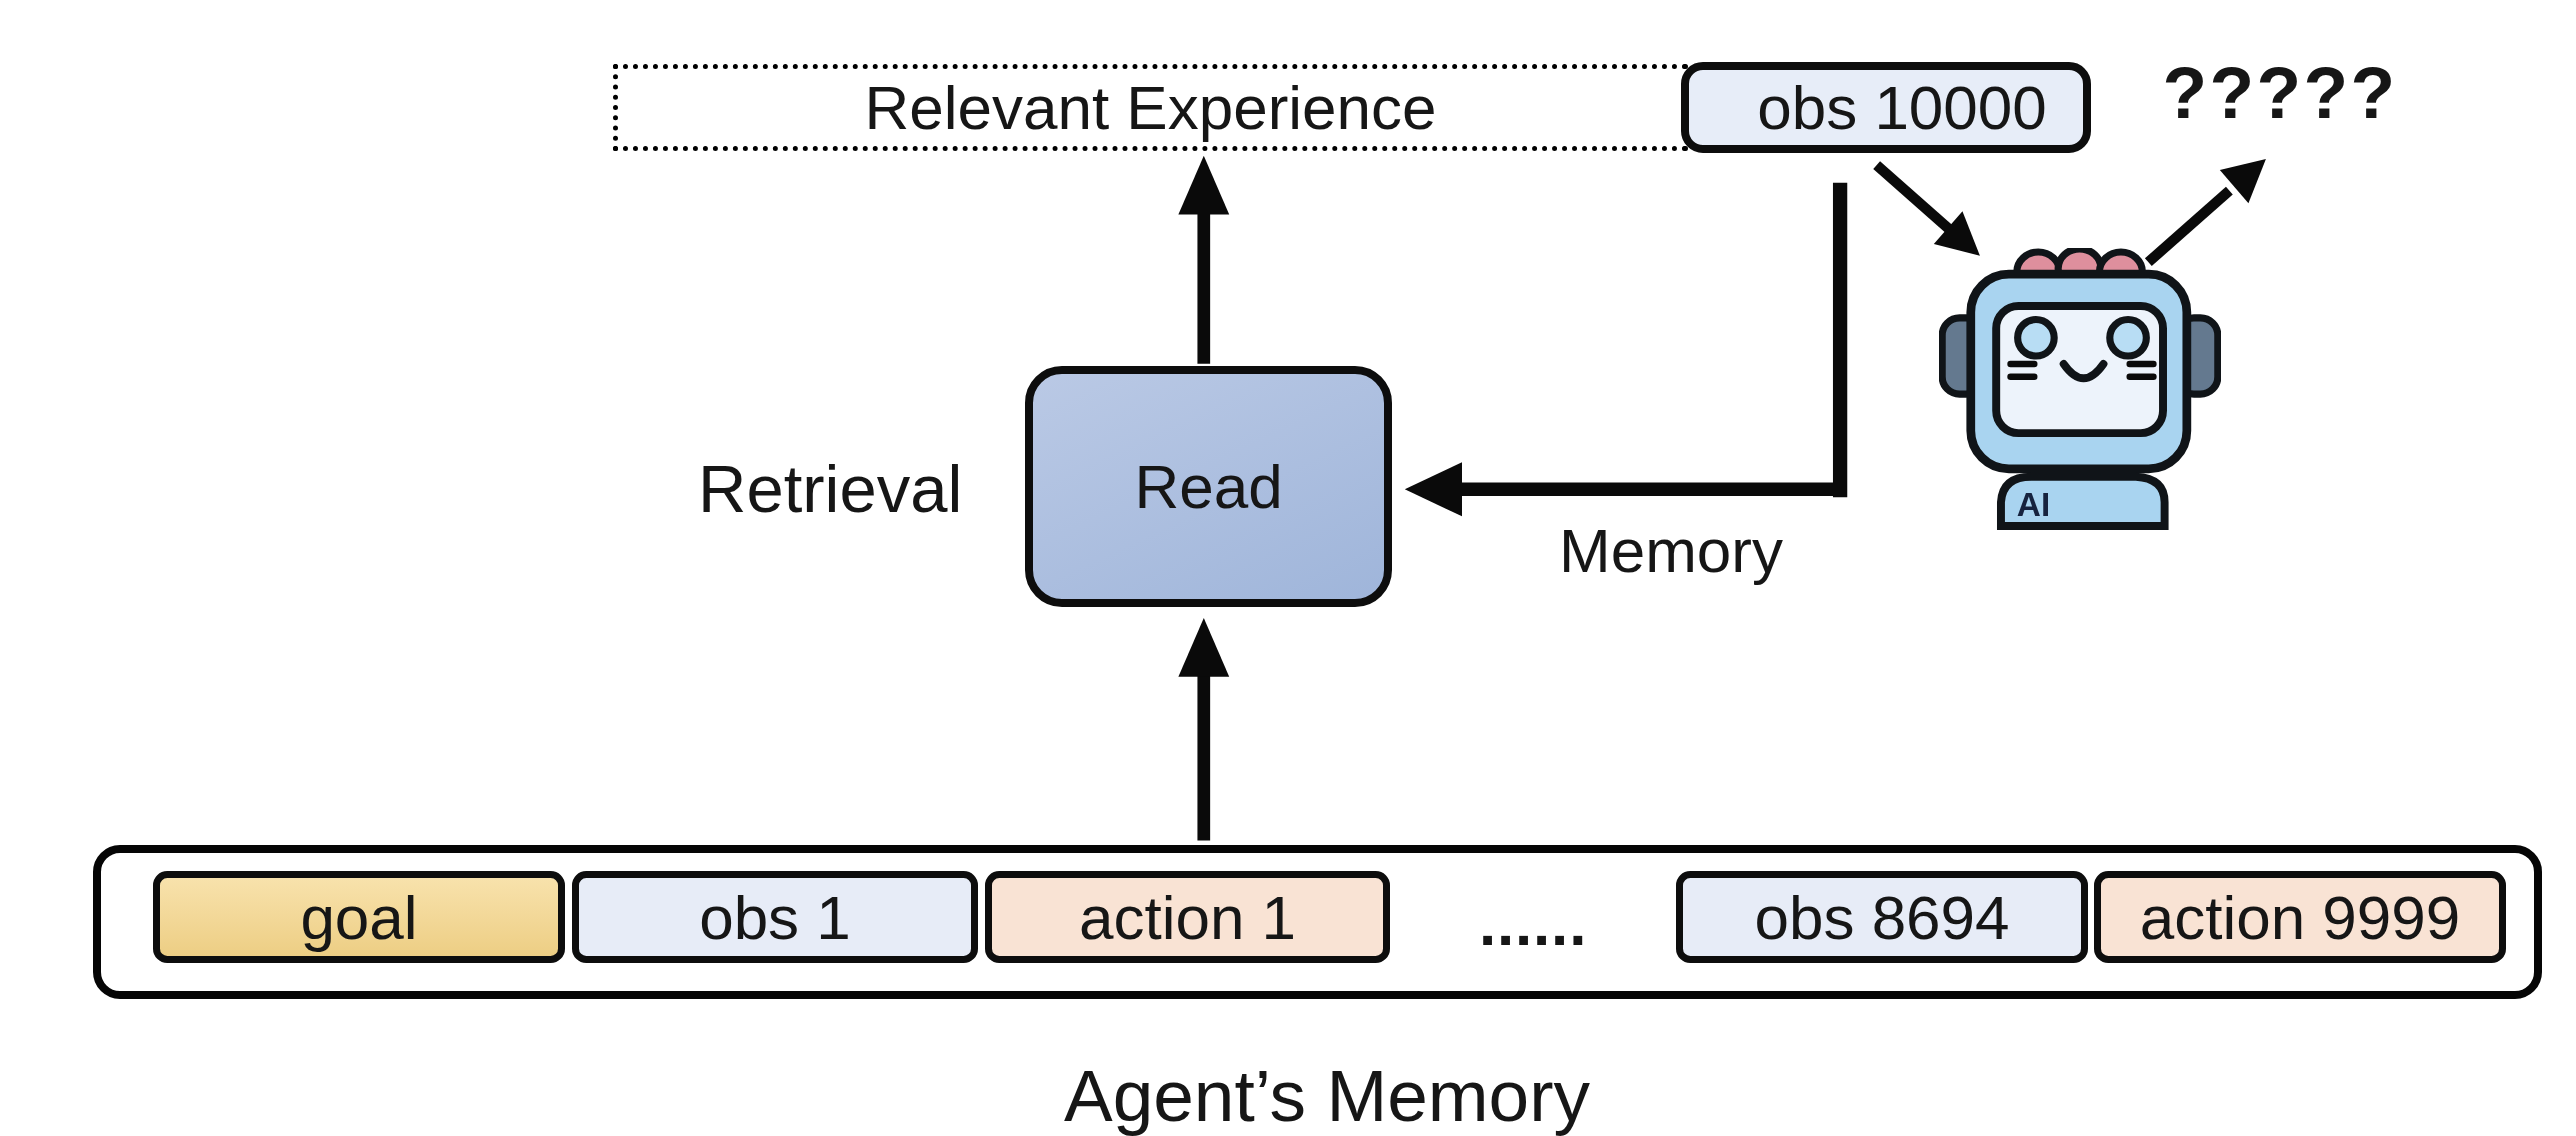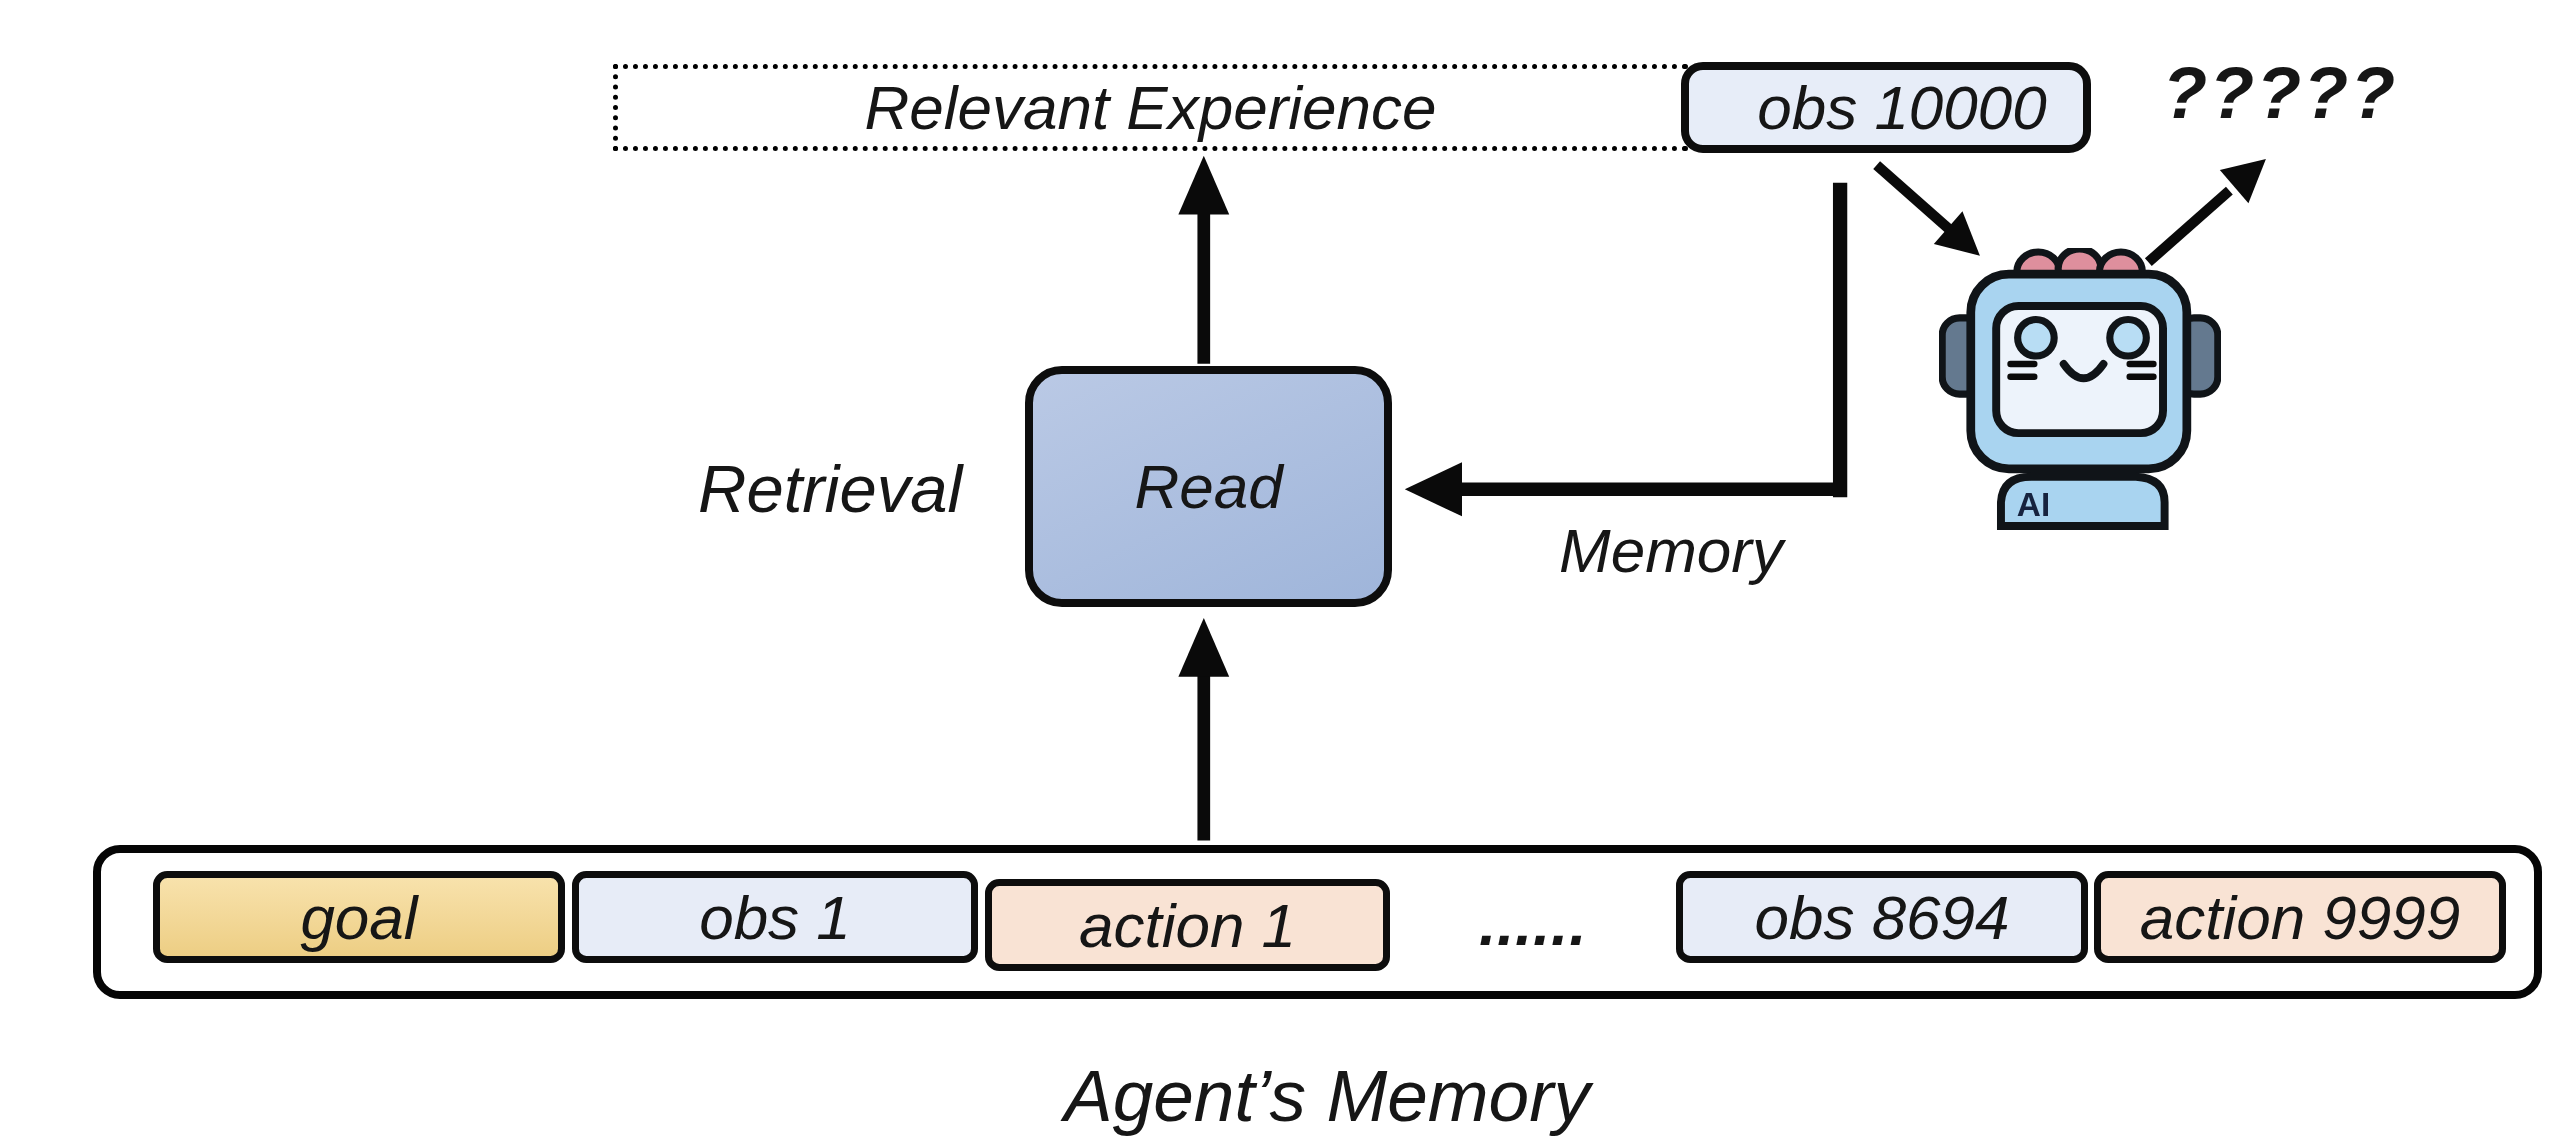--- a/index.html
+++ b/index.html
@@ -1,19 +1,19 @@
 <!DOCTYPE html>
 <html style="--c-background: #ffffff; --c-outline: #0d0d0d; --c-goal-top: #f8e2ac; --c-goal-bottom: #edce84; --c-obs-fill: #e7ecf7; --c-action-fill: #f9e3d4; --c-obs-current-fill: #e7edf8; --c-read-top: #bac9e5; --c-read-bottom: #9fb5da; --c-robot-head: #a9d4f0; --c-robot-screen: #edf3fb; --c-robot-ear: #64798f; --c-robot-bump: #de8f9d; --c-robot-eye: #b8ddf4;font-size:12.7px"><head>
 <meta charset="utf-8">
 <style>
   html,body{margin:0;padding:0;background:#fff;}
   body{font-family:"Liberation Sans","DejaVu Sans",sans-serif;color:#161616;}
   .canvas{position:relative;width:2576px;height:1136px;background:var(--c-background,#fff);overflow:hidden;}
   .abs{position:absolute;box-sizing:border-box;}
-  .lbl{white-space:nowrap;font-style:italic;}
+  .lbl{white-space:nowrap;}
 
   
   .dotted-box{left:613px;top:64px;width:1075px;height:87px;border:5.6px dotted #000;background:#fff;
               display:flex;align-items:center;justify-content:center;font-size:62px;}
   .obs-current{left:1681px;top:62px;width:410px;height:91px;border:8px solid #0d0d0d;border-radius:22px;
                background:var(--c-obs-current-fill);display:flex;align-items:center;justify-content:center;font-size:62px;padding-left:32px;}
   .questions{left:2169px;top:41px;width:222px;height:103px;font-size:73px;font-weight:600;letter-spacing:2.4px;
              display:flex;align-items:center;justify-content:center;}
 
   
@@ -101,21 +101,21 @@
   <div class="abs retrieval lbl">Retrieval</div>
   <div class="abs query lbl">Memory</div>
 
   <div class="abs memory-bar">
     <div class="mi mi-goal" style="left:52px;width:412px;">
       <span class="lbl">goal</span>
     </div>
     <div class="mi mi-obs" style="left:471px;width:406px;">
       <span class="lbl">obs 1</span>
     </div>
-    <div class="mi mi-action" style="left:884px;width:405px;margin-top:8px;">
+    <div class="mi mi-action" style="left:884px;width:405px;">
       <span class="lbl">action 1</span>
     </div>
     <div class="mi-dots" style="left:1378px;width:127px;">
       <span class="lbl">......</span>
     </div>
     <div class="mi mi-obs" style="left:1575px;width:412px;">
       <span class="lbl">obs 8694</span>
     </div>
     <div class="mi mi-action" style="left:1993px;width:412px;">
       <span class="lbl">action 9999</span>

